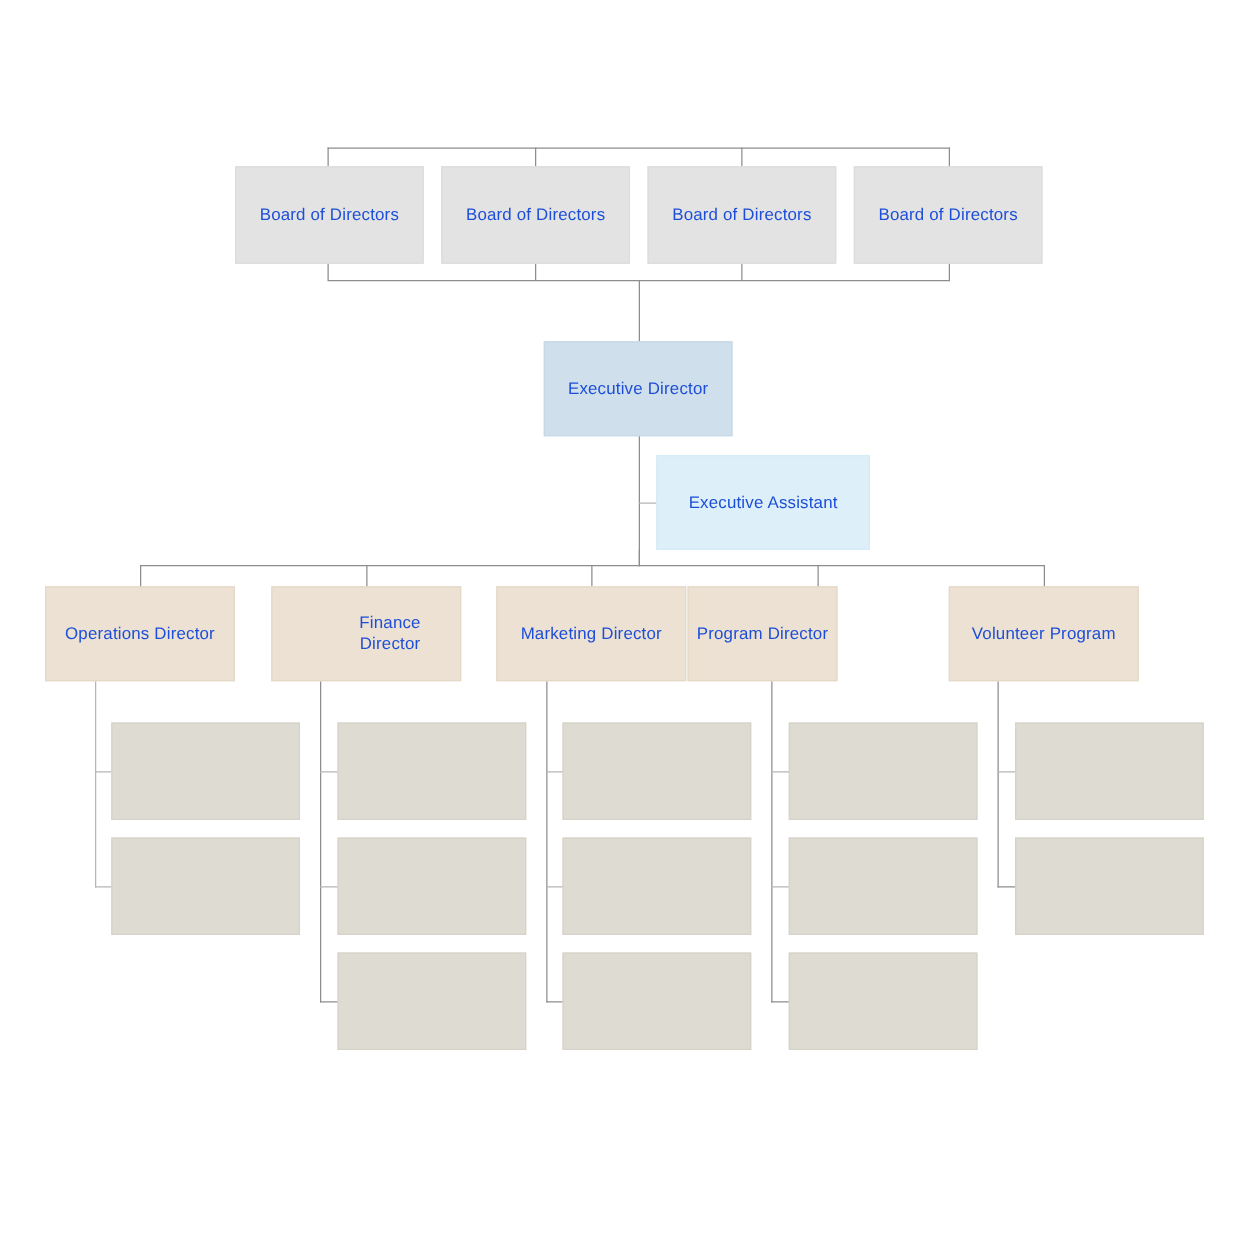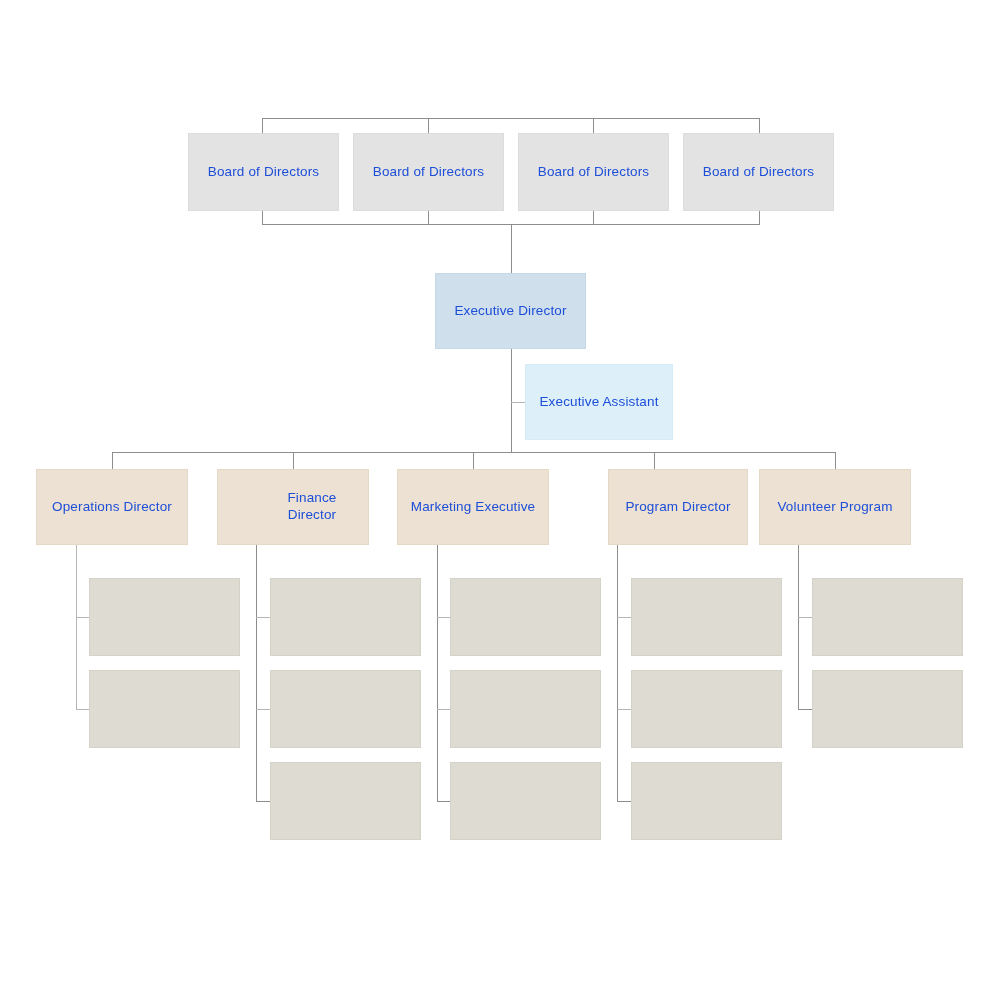--- a/index.html
+++ b/index.html
@@ -91,33 +91,33 @@
       </div>
       <div class="node board" style="left: 518px; top: 133px; width: 151px; height: 78px;">
         <span>Board of Directors</span>
       </div>
       <div class="node board" style="left: 683px; top: 133px; width: 151px; height: 78px;">
         <span>Board of Directors</span>
       </div>
       <div class="node exec" style="left: 435px; top: 273px; width: 151px; height: 76px;">
         <span>Executive Director</span>
       </div>
-      <div class="node assistant" style="left: 525px; top: 364px; width: 148px; height: 76px;">
+      <div class="node assistant" style="left: 525px; top: 364px; width: 171px; height: 76px;">
         <span>Executive Assistant</span>
       </div>
       <div class="node director" style="left: 36px; top: 469px; width: 152px; height: 76px;">
         <span>Operations Director</span>
       </div>
       <div class="node director" style="left: 217px; top: 469px; width: 152px; height: 76px; padding-left: 44px;">
         <span>Finance Director</span>
       </div>
       <div class="node director" style="left: 397px; top: 469px; width: 152px; height: 76px;">
-        <span>Marketing Executive</span>
+        <span>Marketing Director</span>
       </div>
-      <div class="node director" style="left: 608px; top: 469px; width: 140px; height: 76px;">
+      <div class="node director" style="left: 550px; top: 469px; width: 120px; height: 76px;">
         <span>Program Director</span>
       </div>
       <div class="node director" style="left: 759px; top: 469px; width: 152px; height: 76px;">
         <span>Volunteer Program</span>
       </div>
       <div class="node leaf" style="left: 89px; top: 578px; width: 151px; height: 78px;">
         <span></span>
       </div>
       <div class="node leaf" style="left: 89px; top: 670px; width: 151px; height: 78px;">
         <span></span>

